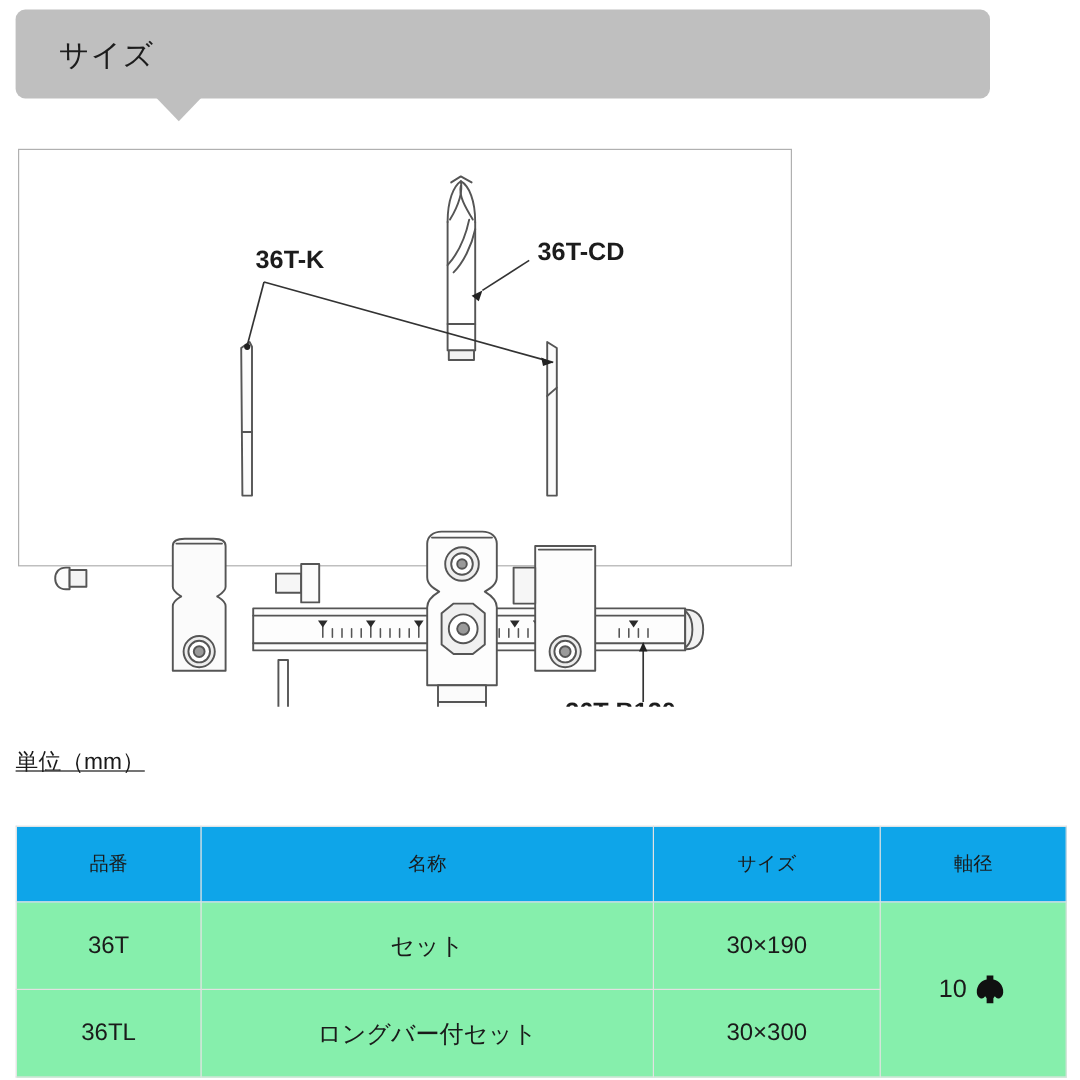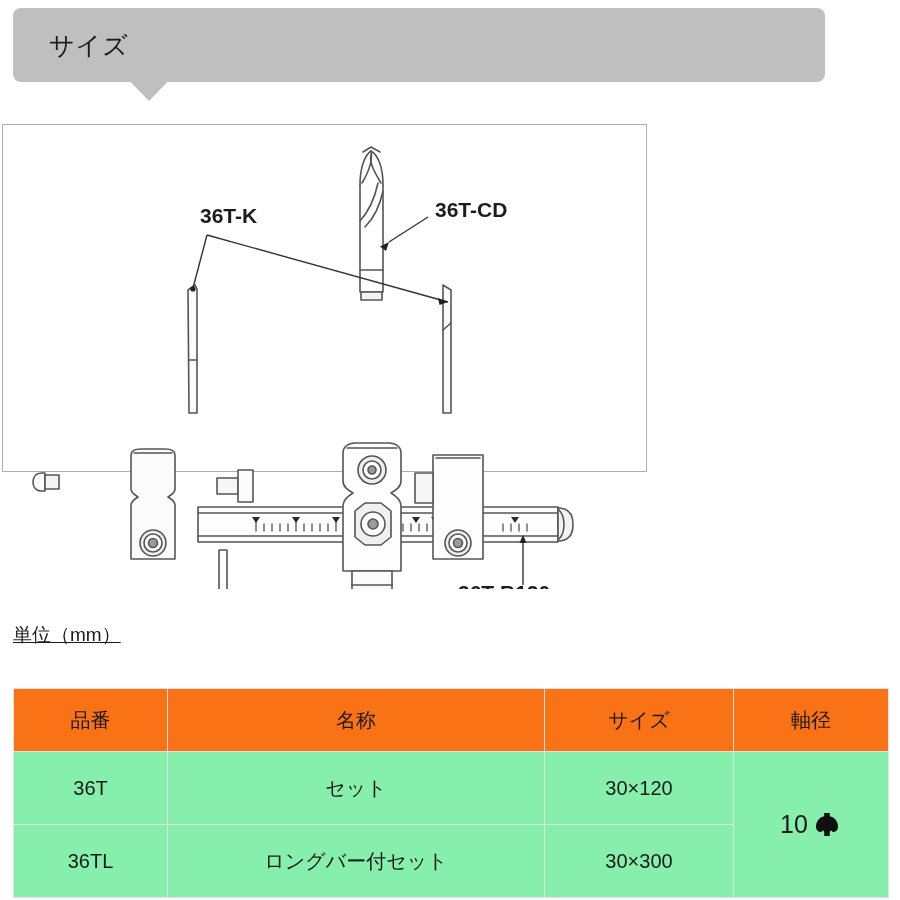--- a/index.html
+++ b/index.html
@@ -45,21 +45,21 @@
     width: 0;
     height: 0;
     border-left: 26px solid transparent;
     border-right: 26px solid transparent;
     border-top: 27px solid #bfbfbf;
   }
 
   
   .diagram-box {
     position: absolute;
-    left: 2px;
+    left: 15px;
     top: 124px;
     width: 645px;
     height: 348px;
     border: 1px solid #b0b0b0;
     box-sizing: border-box;
     background: #ffffff;
   }
   .diagram-box svg {
     display: block;
   }
@@ -86,44 +86,44 @@
   }
   .spec-table th,
   .spec-table td {
     border: 1px solid #e2e2e2;
     text-align: center;
     vertical-align: middle;
     color: #1a1a1a;
     font-weight: 400;
   }
   .spec-table thead th {
-    background: #f97316;
+    background: #0ea5e9;
     height: 60px;
-    font-size: 20px;
+    font-size: 16px;
   }
   .spec-table tbody td {
     background: #86efac;
     height: 70px;
   }
   .col-code   { width: 154px; }
   .col-name   { width: 377px; }
   .col-size   { width: 189px; }
   .col-shank  { width: 155px; }
 
   .shank-cell {
     white-space: nowrap;
   }
   .shank-inner {
     display: inline-flex;
     align-items: center;
     justify-content: center;
     gap: 4px;
   }
   .shank-value {
-    font-size: 25px;
+    font-size: 21px;
   }
   .shank-icon {
     display: inline-block;
     width: 30px;
     height: 30px;
     line-height: 0;
   }
 </style>
 </head>
 <body>
@@ -295,21 +295,21 @@
       <th>品番</th>
       <th>名称</th>
       <th>サイズ</th>
       <th>軸径</th>
     </tr>
   </thead>
   <tbody>
     <tr>
       <td>36T</td>
       <td>セット</td>
-      <td>30×120</td>
+      <td>30×190</td>
       <td class="shank-cell" rowspan="2">
         <span class="shank-inner">
           <span class="shank-value">10</span>
           <span class="shank-icon">
             <svg width="30" height="30" viewBox="0 0 30 30">
               <path d="M12.2 3.0 L17.8 3.0 L17.8 6.2 C20.0 6.6 21.8 7.6 23.2 9.2
                        C25.2 11.4 26.2 14.2 26.0 17.0 C25.9 19.0 25.0 20.6 23.4 21.6
                        C22.2 22.3 21.0 22.2 20.2 21.4 L19.0 20.2 L17.8 21.8 L17.8 26.0
                        L12.2 26.0 L12.2 21.8 L11.0 20.2 L9.8 21.4 C9.0 22.2 7.8 22.3 6.6 21.6
                        C5.0 20.6 4.1 19.0 4.0 17.0 C3.8 14.2 4.8 11.4 6.8 9.2

